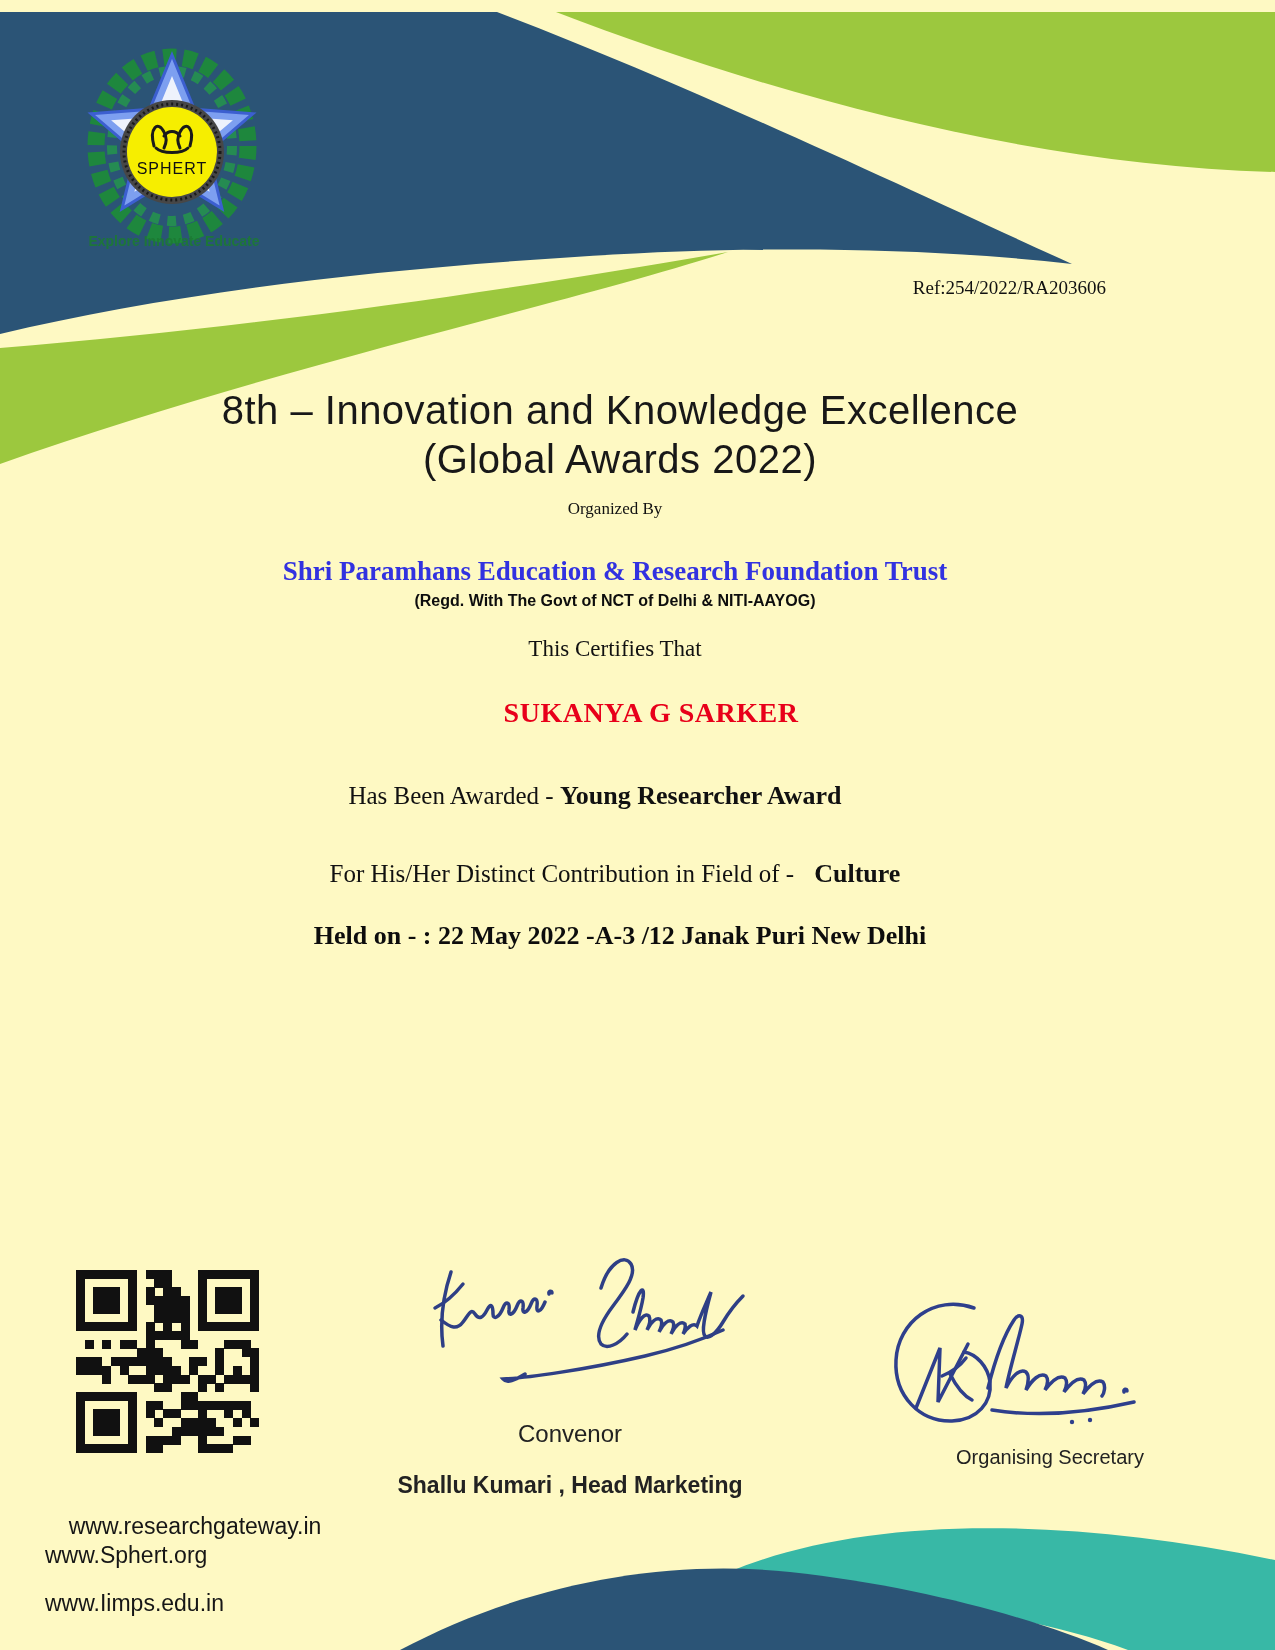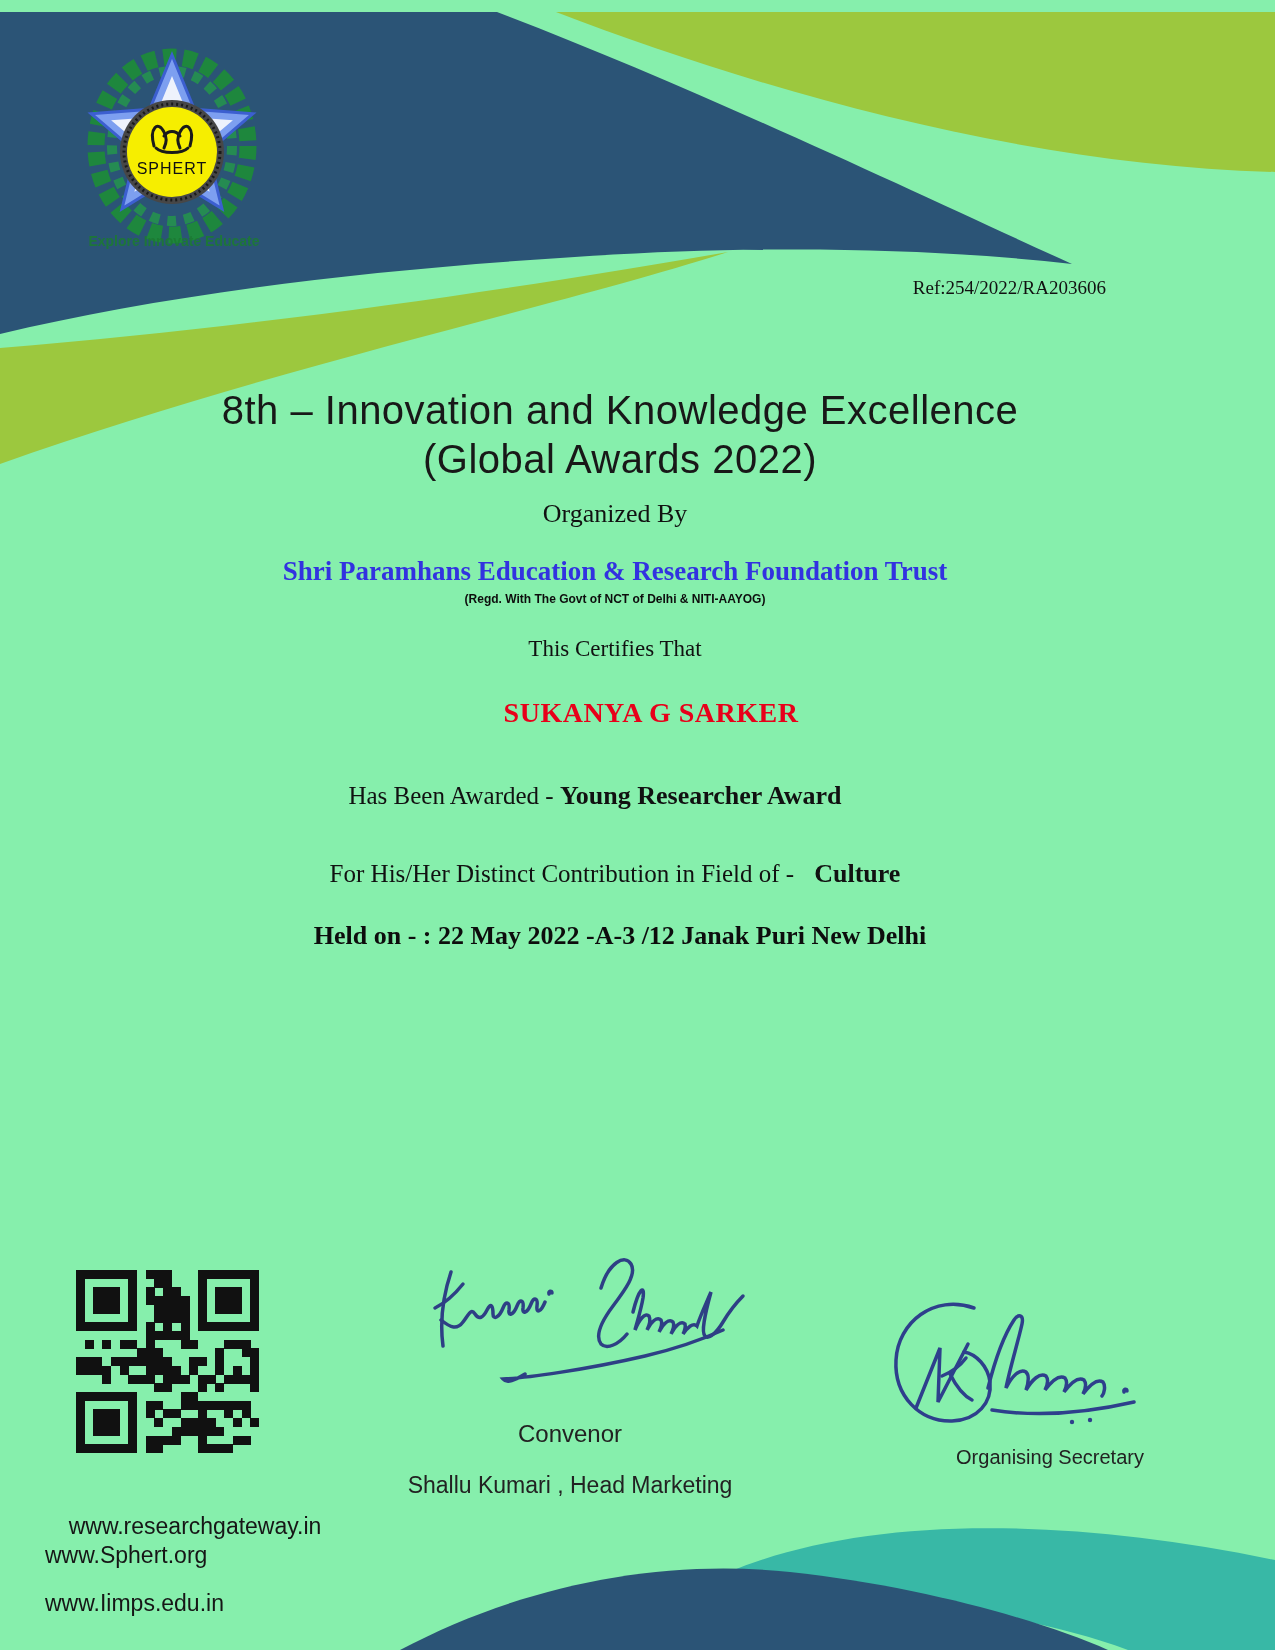--- a/index.html
+++ b/index.html
@@ -1,39 +1,39 @@
 <!DOCTYPE html>
 <html><head>
 <meta charset="utf-8">
 <style>
   html,body{margin:0;padding:0;background:#e8e8e8;}
-  .page{position:relative;width:1275px;height:1650px;background:#86efac;overflow:hidden;
+  .page{position:relative;width:1275px;height:1650px;background:#fef9c3;overflow:hidden;
         font-family:"Liberation Serif",serif;margin:0 auto;}
   .abs{position:absolute;}
   .center{text-align:center;}
   
   .ref{top:277px;left:16px;width:1090px;text-align:right;font-size:19px;color:#111;}
   .title{top:386px;left:0;width:1240px;font-family:"Liberation Sans",sans-serif;
          font-size:40px;line-height:49px;color:#181818;letter-spacing:.5px;}
-  .organized{top:499px;left:0;width:1230px;font-size:26px;color:#111;}
+  .organized{top:499px;left:0;width:1230px;font-size:17px;color:#111;}
   .orgname{top:556px;left:0;width:1230px;font-size:27px;font-weight:bold;color:#3232e0;}
   .regd{top:592px;left:0;width:1230px;font-family:"Liberation Sans",sans-serif;
-        font-size:12px;font-weight:bold;color:#0d0d0d;}
+        font-size:16px;font-weight:bold;color:#0d0d0d;}
   .certifies{top:636px;left:0;width:1230px;font-size:23px;color:#111;}
   .recipient{top:697px;left:0;width:1230px;font-size:28px;font-weight:bold;color:#e8001a;letter-spacing:.5px;padding-left:36px;}
   .awarded{top:781px;left:0;width:1190px;font-size:25px;color:#111;}
   .awarded b{font-size:26px;}
   .field{top:859px;left:0;width:1230px;font-size:25px;color:#111;}
   .field b{font-size:26px;margin-left:20px;}
   .held{top:921px;left:0;width:1240px;font-size:26px;font-weight:bold;color:#0d0d0d;}
   
   .sig-title-conv{top:1420px;left:405px;width:330px;font-family:"Liberation Sans",sans-serif;
         font-size:24px;color:#222;}
   .sig-name-conv{top:1472px;left:390px;width:360px;font-family:"Liberation Sans",sans-serif;
-        font-size:23px;color:#222;}
+        font-size:23px;color:#222;font-weight:bold;}
   .sig-title-sec{top:1446px;left:880px;width:340px;font-family:"Liberation Sans",sans-serif;
         font-size:20px;color:#222;}
   
   .site{left:35px;width:320px;font-family:"Liberation Sans",sans-serif;font-size:23px;color:#161616;}
   .site.s1{top:1513px;text-align:center;}
   .site.s2{top:1542px;padding-left:10px;}
   .site.s3{top:1590px;padding-left:10px;}
   svg{display:block;}
 </style>
 </head>

